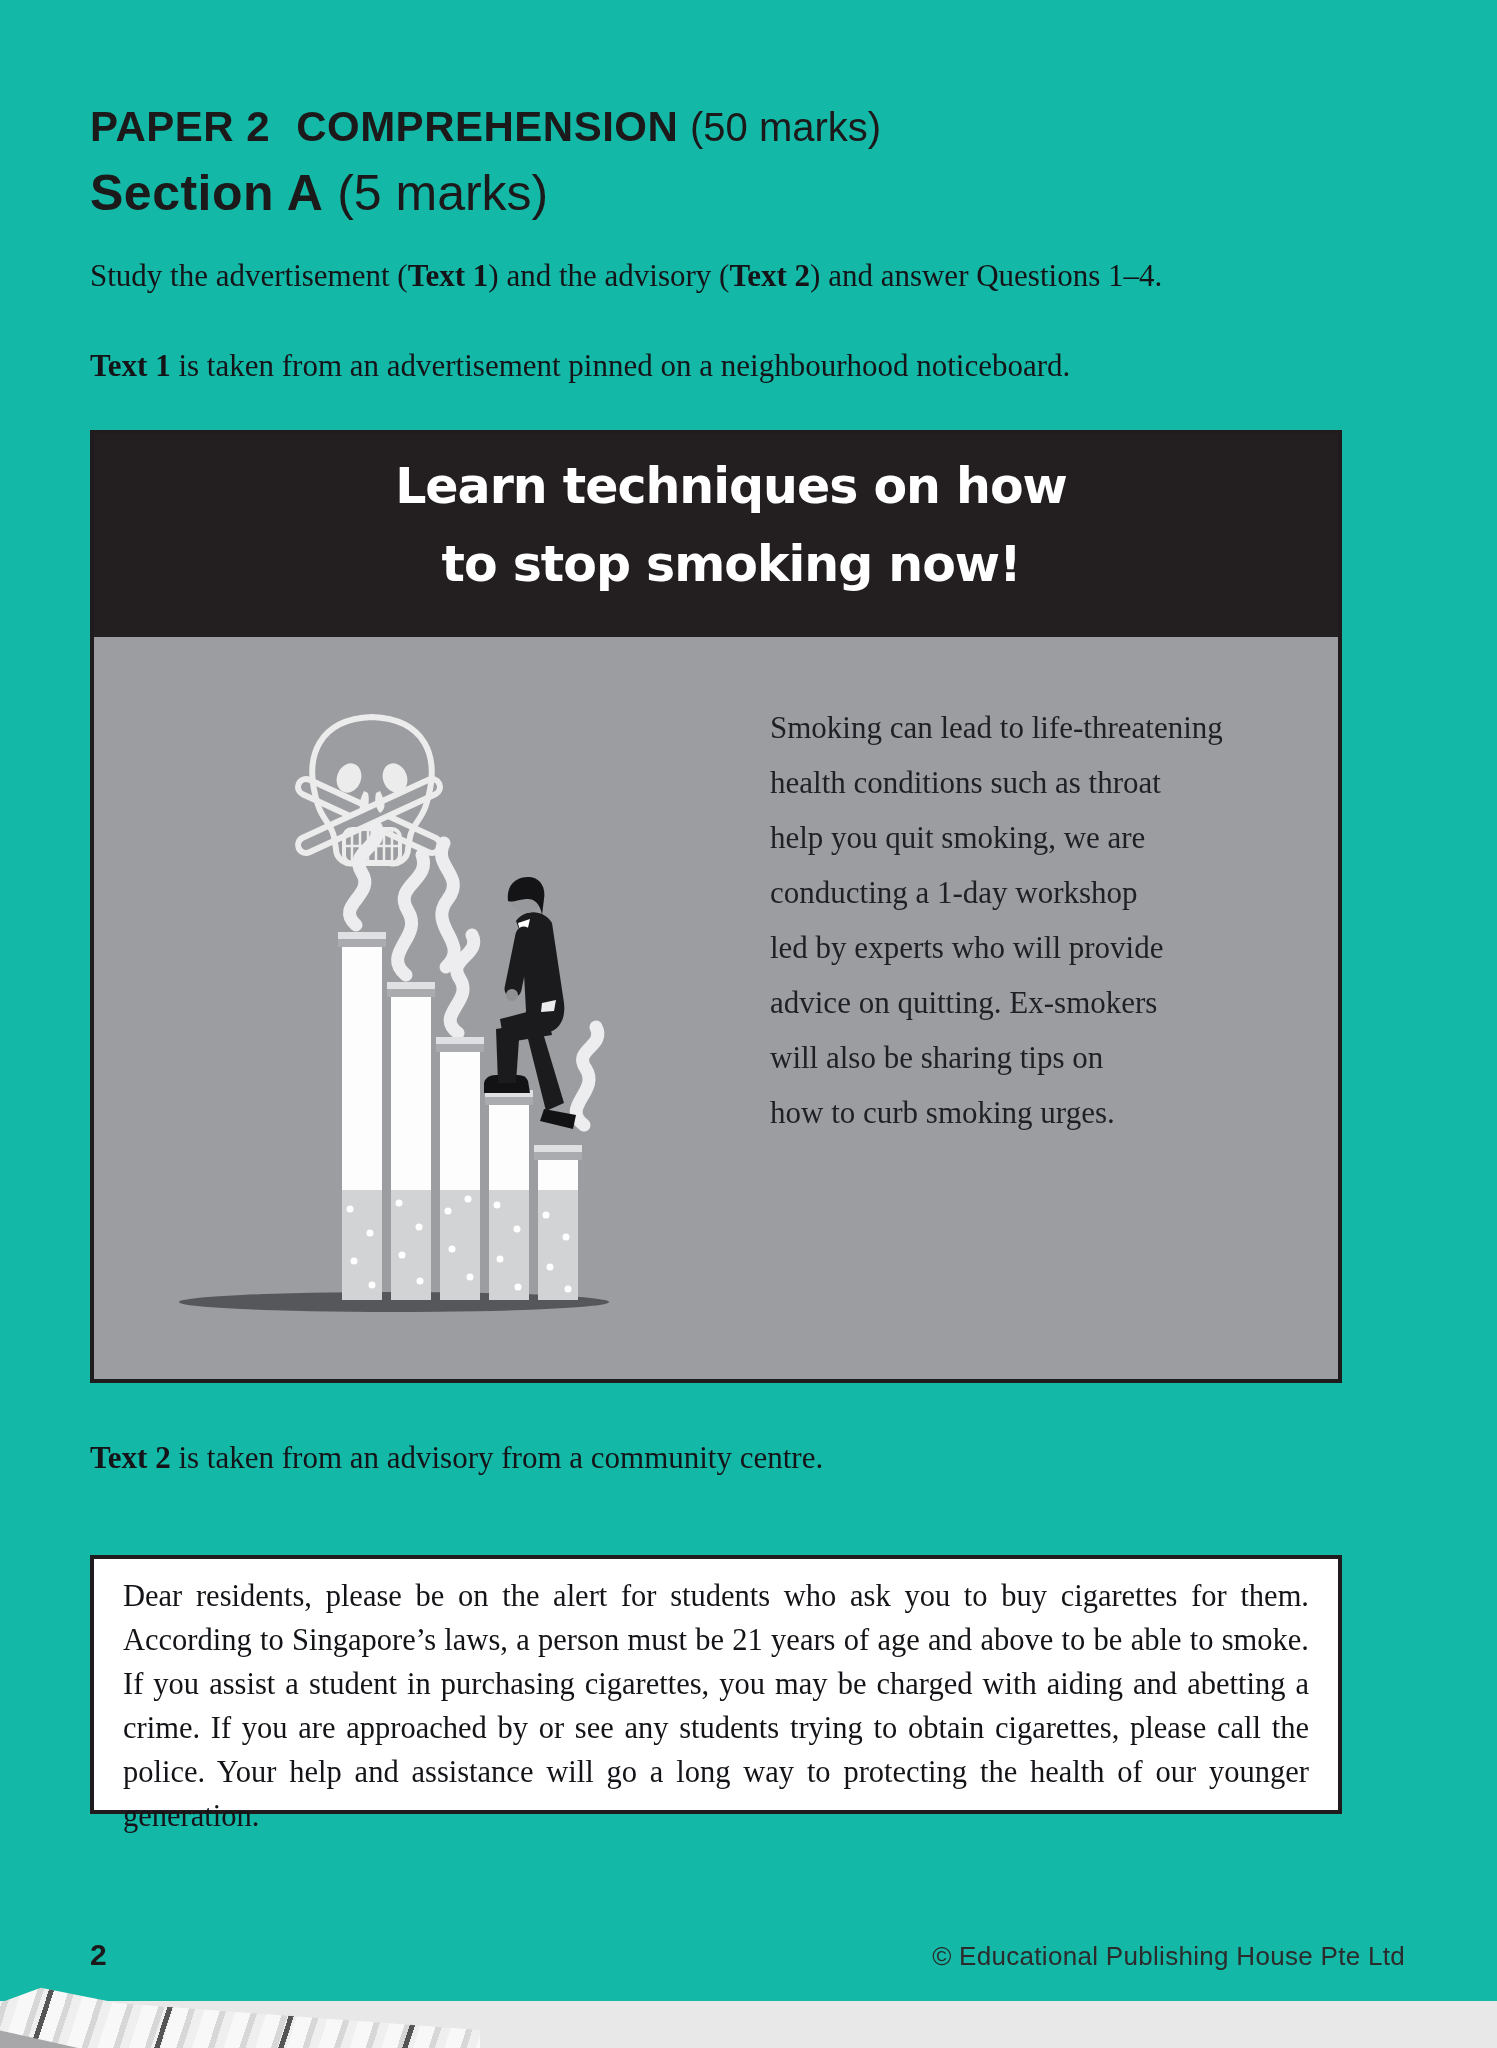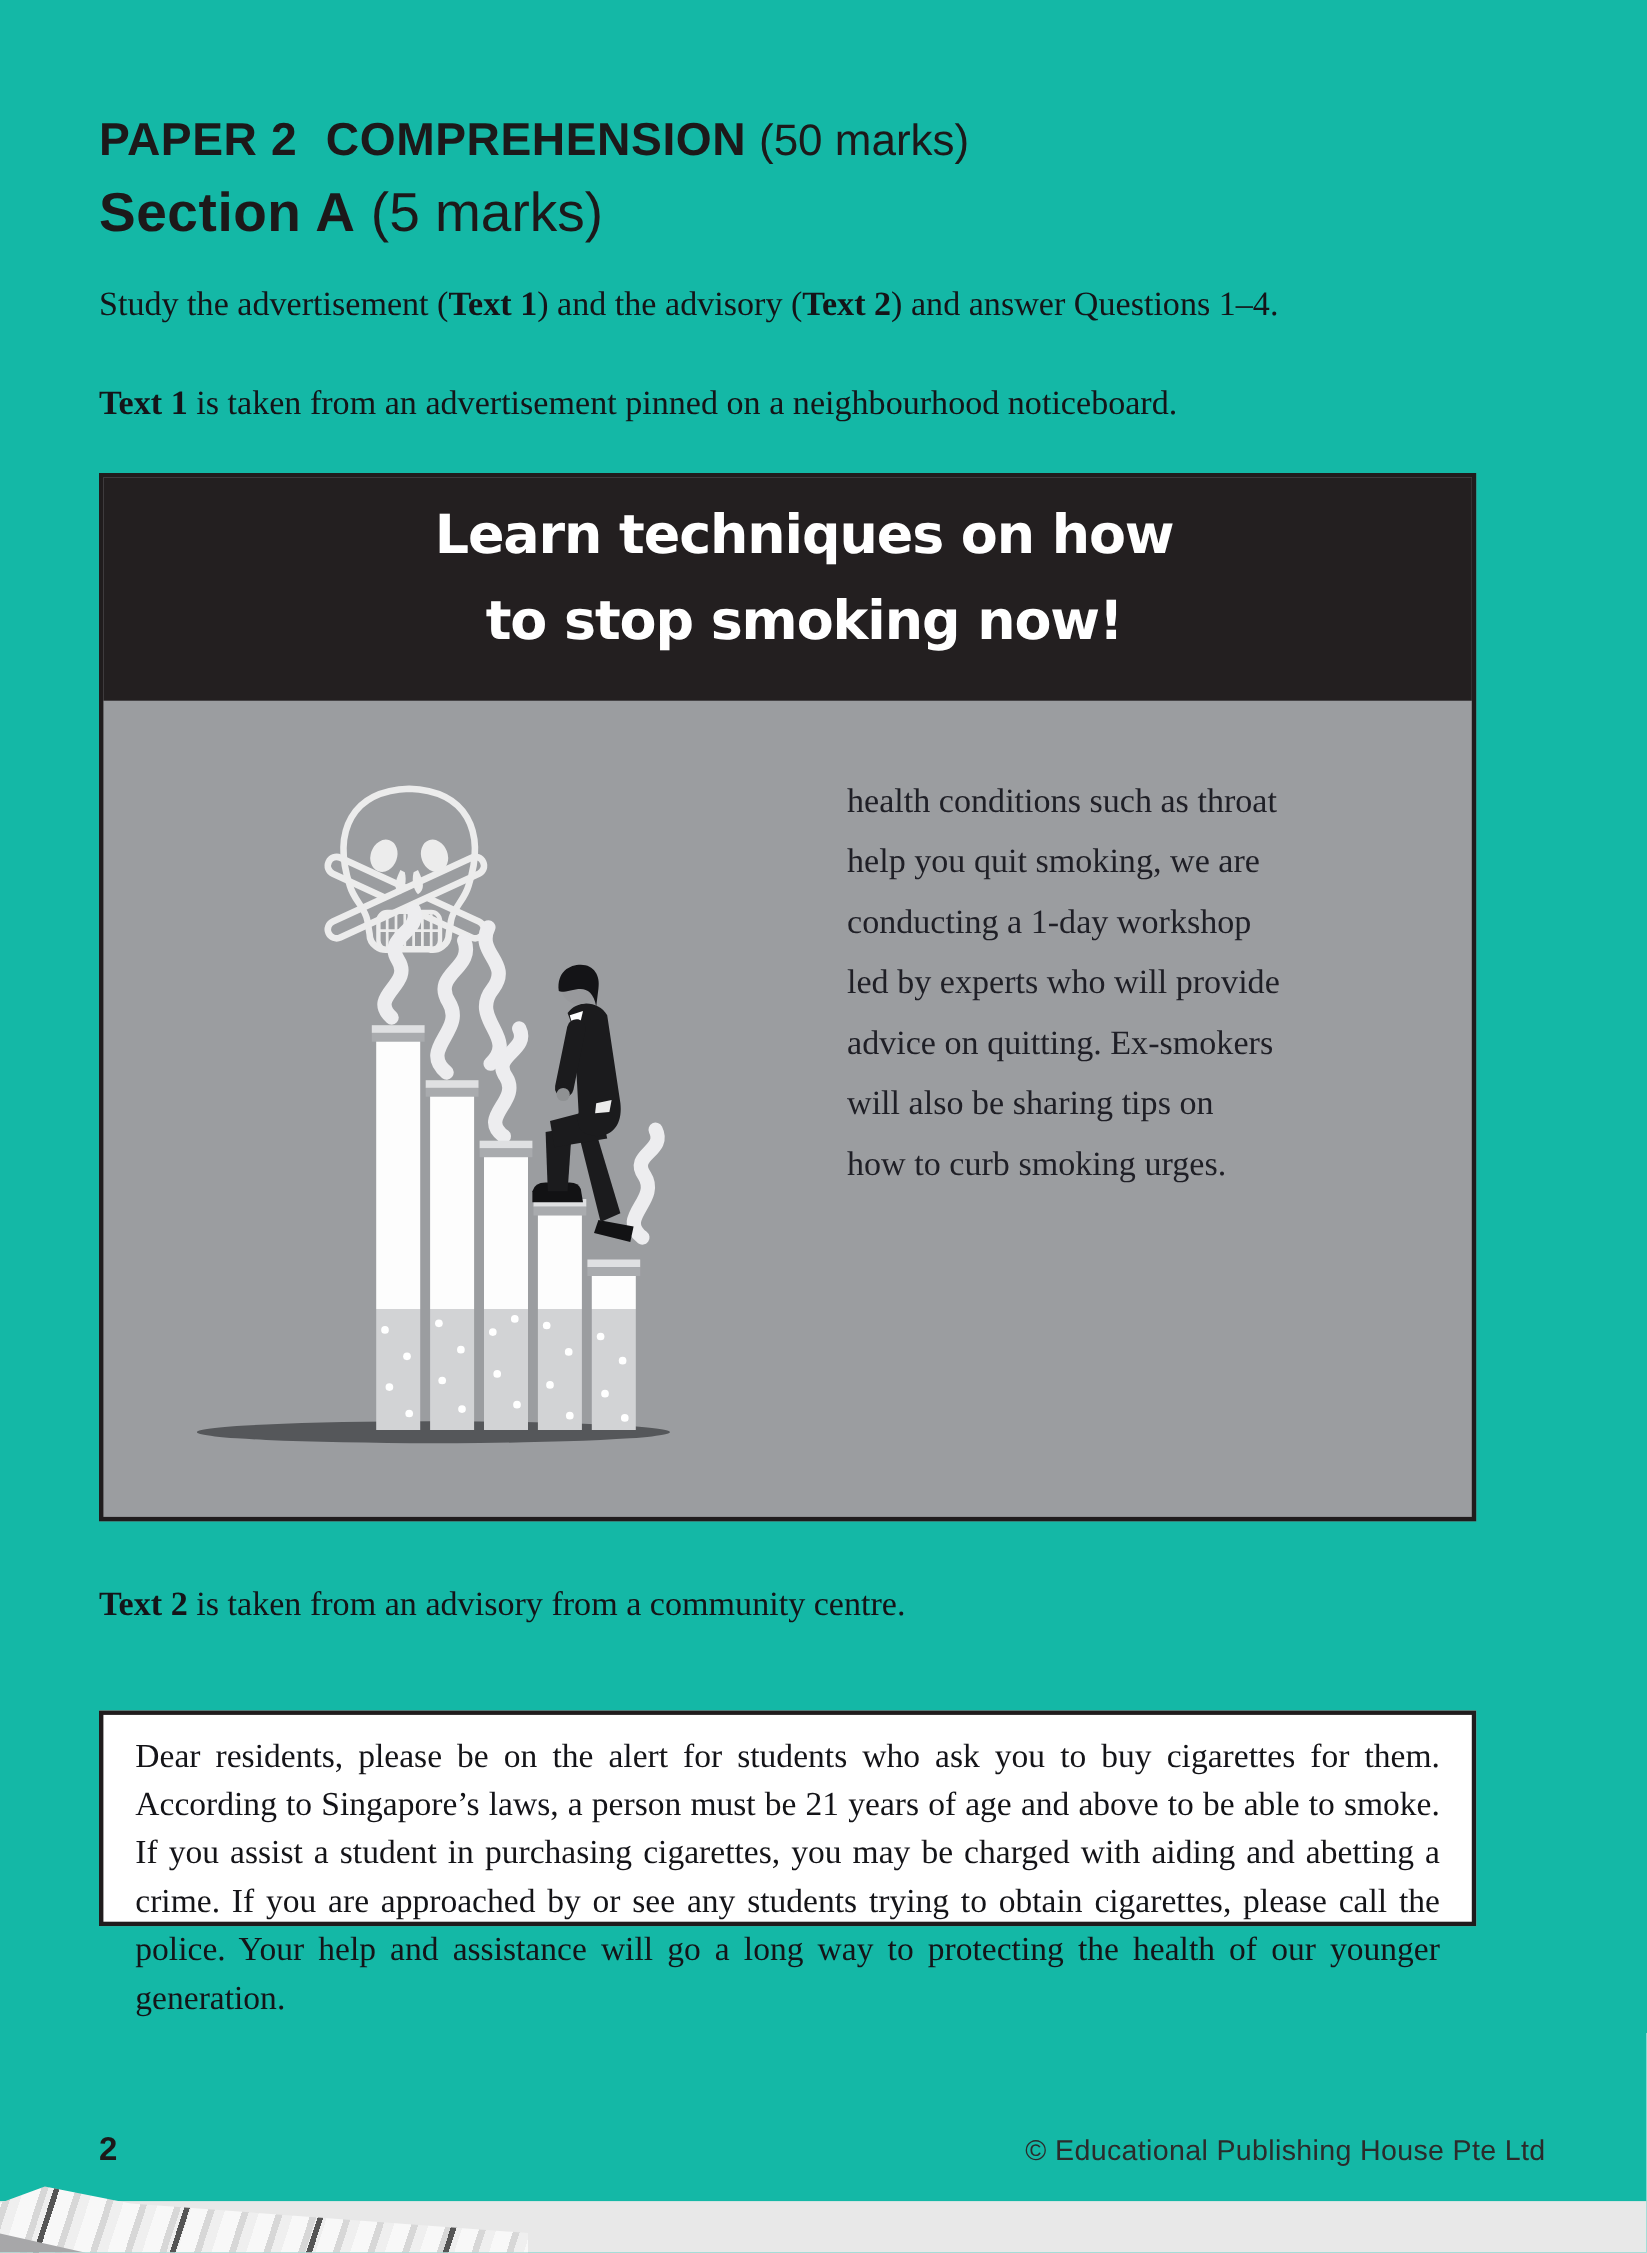--- a/index.html
+++ b/index.html
@@ -23,21 +23,21 @@
   .intro-text2 { top:1436px; }
   .intro-line b { font-weight:700; }
   
   .ad-box { position:absolute; left:90px; top:430px; width:1252px; height:953px; border:4px solid #201c1d; background:#9b9da0; }
   .ad-banner { width:100%; height:203px; background:#231f20; padding:14px 0 0 30px; }
   .ad-banner div { font-family:"DejaVu Sans", sans-serif; font-weight:700; font-size:49px; line-height:78px; letter-spacing:-1px; color:#ffffff; white-space:nowrap;text-align:center; }
   .ad-body { position:relative; width:100%; height:742px; }
   .ad-illustration { position:absolute; left:0; top:0; }
   .ad-copy { position:absolute; left:676px; top:63px; width:540px; font-size:31px; line-height:55px; color:#1f1f26; }
   
-  .advisory-box { position:absolute; left:90px; top:1555px; width:1252px; height:196px; border:4px solid #201c1d; background:#ffffff; padding:15px 29px 0 29px; }
+  .advisory-box { position:absolute; left:90px; top:1555px; width:1252px; height:259px; border:4px solid #201c1d; background:#ffffff; padding:15px 29px 0 29px; }
   .advisory-box p { font-size:30.5px; line-height:44px; text-align:justify; color:#141418; }
   
   .footer-row { position:absolute; left:90px; right:92px; top:1938px; display:flex; justify-content:space-between; align-items:baseline; }
   .page-number { font-family:"Liberation Sans", sans-serif; font-weight:700; font-size:30px; color:#1c191a; }
   .copyright { font-family:"Liberation Sans", sans-serif; font-weight:400; font-size:26px; color:#2b2b2b; letter-spacing:0.3px; }
   
   .bottom-band { position:absolute; left:0; right:0; top:2001px; height:47px; background:#e8e8e8; }
   .bottom-stripes {
     position:absolute; left:-8px; top:1984px; width:488px; height:64px;
     background:
@@ -181,20 +181,21 @@
           <polygon points="448,366 462,363 460,374 447,375" fill="#ececec"></polygon>
           <polygon points="424,286 436,282 430,308" fill="#ffffff"></polygon>
           <line x1="430" y1="298" x2="419" y2="352" stroke="#1b1b1d" stroke-width="17" stroke-linecap="round"></line>
           <circle cx="418" cy="358" r="6" fill="#8f9193"></circle>
           <circle cx="432" cy="260" r="16" fill="#98999c"></circle>
           <path d="M414,264 C412,246 424,240 434,240 C446,240 452,250 450,262 L448,278 C446,266 440,262 434,262 C426,262 418,266 414,264 Z" fill="#141417"></path>
         </g>
       </svg>
 
       <div class="ad-copy">
+        <div>Smoking can lead to life-threatening</div>
         <div>health conditions such as throat</div>
         <div>help you quit smoking, we are</div>
         <div>conducting a 1-day workshop</div>
         <div>led by experts who will provide</div>
         <div>advice on quitting. Ex-smokers</div>
         <div>will also be sharing tips on</div>
         <div>how to curb smoking urges.</div>
       </div>
     </div>
   </div>

